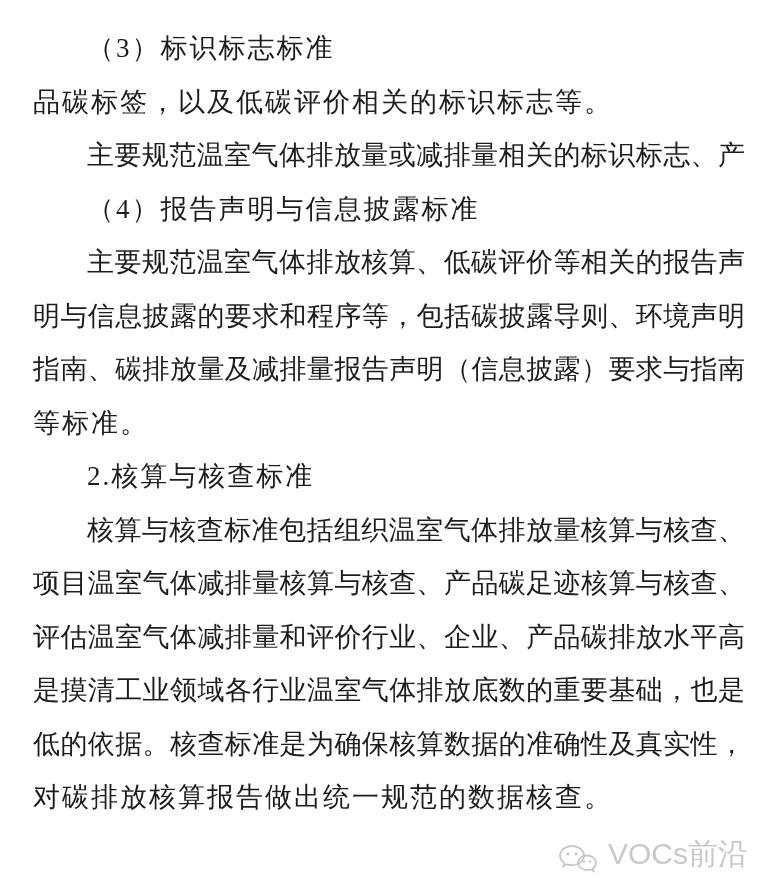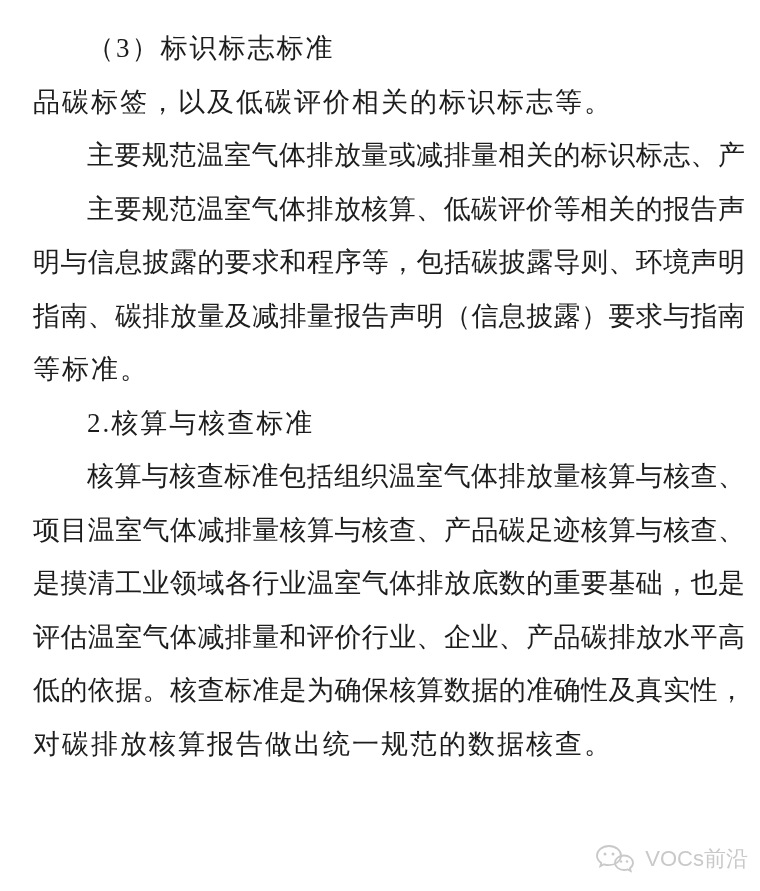--- a/index.html
+++ b/index.html
@@ -43,50 +43,51 @@
     letter-spacing: 2px;
   }
   .line.bold {
     font-weight: normal;
   }
   .watermark {
     position: absolute;
     right: 12px;
     bottom: 16px;
     display: flex;
-    align-items: center;
+    align-items: flex-end;
     gap: 10px;
     color: #c9c9c9;
     font-family: "Liberation Sans", "DejaVu Sans", sans-serif;
-    font-size: 22px;
+    font-size: 30px;
     text-shadow: 1.5px 1.5px 1px rgba(255,255,255,0.95);
     user-select: none;
   }
   .wm-icon {
     display: inline-block;
     line-height: 0;
   }
 </style>
 </head>
 <body>
 
 <div class="page">
   <div class="doc" id="doc">
       <div class="line indent short">（3）标识标志标准</div>
       <div class="line short">品碳标签，以及低碳评价相关的标识标志等。</div>
       <div class="line indent">主要规范温室气体排放量或减排量相关的标识标志、产</div>
+      <div class="line indent short">（4）报告声明与信息披露标准</div>
       <div class="line indent">主要规范温室气体排放核算、低碳评价等相关的报告声</div>
       <div class="line">明与信息披露的要求和程序等，包括碳披露导则、环境声明</div>
       <div class="line">指南、碳排放量及减排量报告声明（信息披露）要求与指南</div>
       <div class="line short">等标准。</div>
       <div class="line indent short bold">2.核算与核查标准</div>
       <div class="line indent">核算与核查标准包括组织温室气体排放量核算与核查、</div>
       <div class="line">项目温室气体减排量核算与核查、产品碳足迹核算与核查、</div>
+      <div class="line">评估温室气体减排量和评价行业、企业、产品碳排放水平高</div>
       <div class="line">是摸清工业领域各行业温室气体排放底数的重要基础，也是</div>
-      <div class="line">评估温室气体减排量和评价行业、企业、产品碳排放水平高</div>
       <div class="line">低的依据。核查标准是为确保核算数据的准确性及真实性，</div>
       <div class="line short">对碳排放核算报告做出统一规范的数据核查。</div>
     </div>
   <div class="watermark">
     <span class="wm-icon">
       <svg width="40" height="32" viewBox="0 0 40 32">
         <g fill="none" stroke="#c9c9c9" stroke-width="1.8">
           <path d="M14 3 C7.4 3 2 7.3 2 12.6 C2 15.6 3.7 18.2 6.3 19.9 L5.3 23.2 L9.1 21.3 C10.6 21.8 12.2 22.1 14 22.1 C20.6 22.1 26 17.9 26 12.6 C26 7.3 20.6 3 14 3 Z"></path>
           <path d="M29 12.5 C24 12.5 20 15.8 20 19.8 C20 23.8 24 27 29 27 C30.3 27 31.5 26.8 32.6 26.4 L35.7 28 L34.9 25.3 C36.8 24 38 22 38 19.8 C38 15.8 34 12.5 29 12.5 Z"></path>
         </g>

